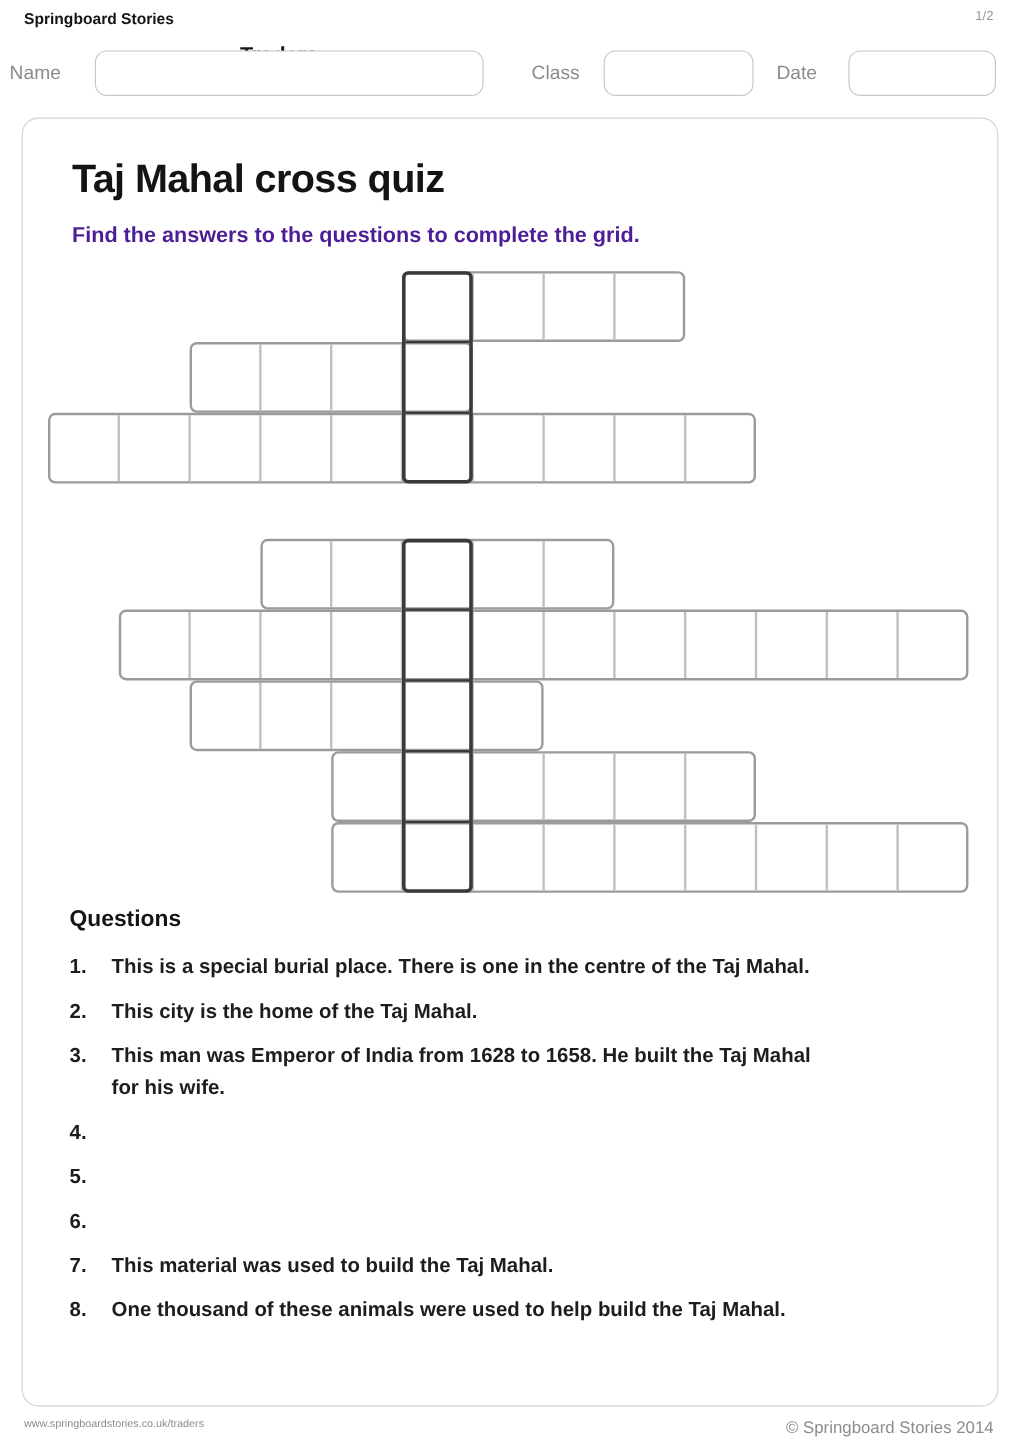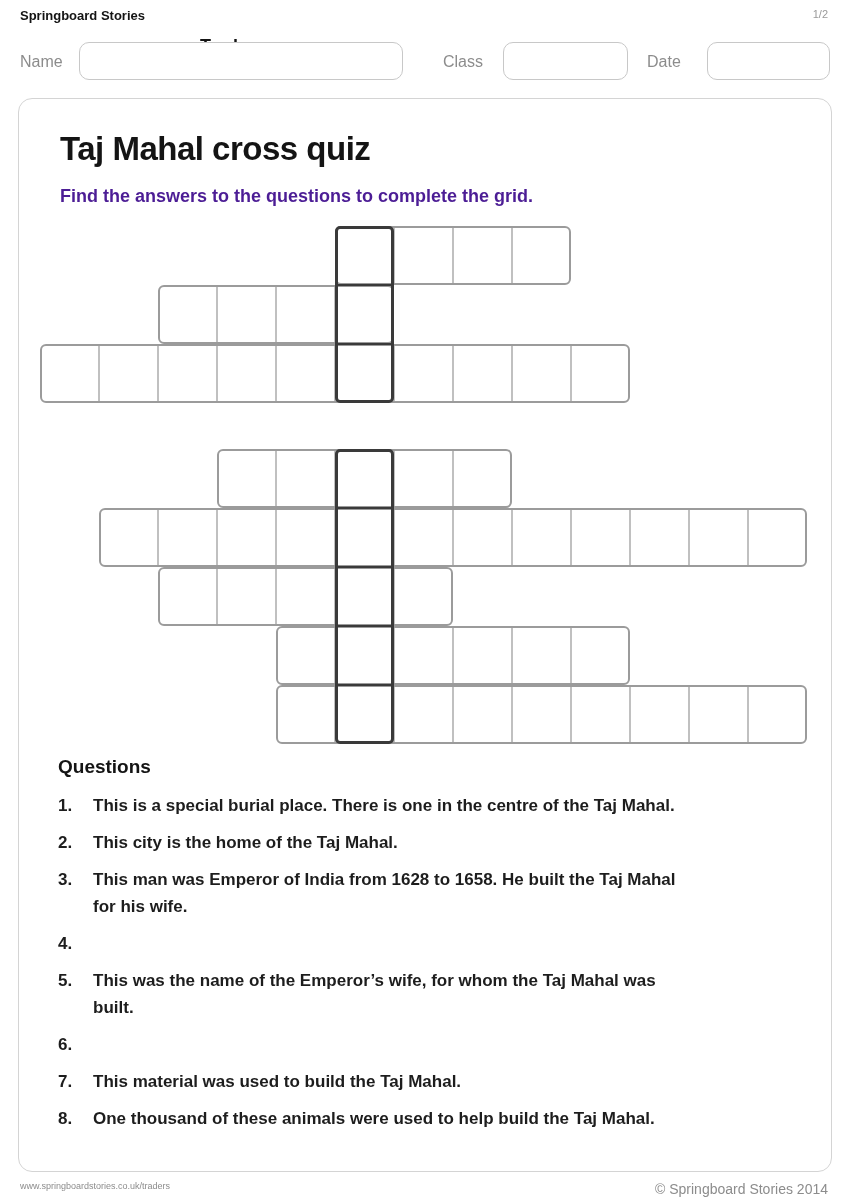--- a/index.html
+++ b/index.html
@@ -7,21 +7,21 @@
     position:relative;width:850px;height:1203px;background:#ffffff;overflow:hidden;
     font-family:"Liberation Sans",sans-serif;color:#1c1c1c;
   }
   
   .brand{position:absolute;left:20px;top:8px;font-size:13px;font-weight:bold;color:#141414;}
   .topic{position:absolute;left:200px;top:8px;font-size:18px;font-weight:bold;color:#141414;margin-top:28px;}
   .pagenum{position:absolute;right:22px;top:8px;font-size:11px;color:#9a9a9a;}
   
   .flabel{position:absolute;top:53px;font-size:16px;color:#8c8c8c;}
   .fbox{position:absolute;top:42px;height:38px;background:#fff;border:1.5px solid #c8c8c8;border-radius:10px;box-sizing:border-box;}
-  .lbl-name{left:20px;}   .box-name{left:79px;width:324px;}
+  .lbl-name{left:8px;}   .box-name{left:79px;width:324px;}
   .lbl-class{left:443px;} .box-class{left:503px;width:125px;}
   .lbl-date{left:647px;}  .box-date{left:707px;width:123px;}
   
   .card{position:absolute;left:18px;top:98px;width:814px;height:1074px;
         border:1px solid #d4d4d4;border-radius:14px;background:#fff;box-sizing:border-box;}
   .title{position:absolute;left:60px;top:108px;font-size:33px;font-weight:bold;color:#141414;letter-spacing:-0.5px;}
   .instructions{position:absolute;left:60px;top:168px;font-size:18px;font-weight:bold;color:#4c1d95;}
   
   #grid{position:absolute;left:0;top:0;}
   .word{position:absolute;box-sizing:border-box;border:2px solid #9b9b9b;border-radius:6px;background:transparent;}
@@ -156,24 +156,20 @@
       <div class="q-text">
           <div class="q-line">This man was Emperor of India from 1628 to 1658. He built the Taj Mahal</div>
           <div class="q-line">for his wife.</div>
         </div>
     </div>
     <div class="q-item">
       <div class="q-num">4.</div>
     </div>
     <div class="q-item">
       <div class="q-num">5.</div>
-      <div class="q-text">
-          <div class="q-line">This was the name of the Emperor’s wife, for whom the Taj Mahal was</div>
-          <div class="q-line">built.</div>
-        </div>
     </div>
     <div class="q-item">
       <div class="q-num">6.</div>
     </div>
     <div class="q-item">
       <div class="q-num">7.</div>
       <div class="q-text">
           <div class="q-line">This material was used to build the Taj Mahal.</div>
         </div>
     </div>

